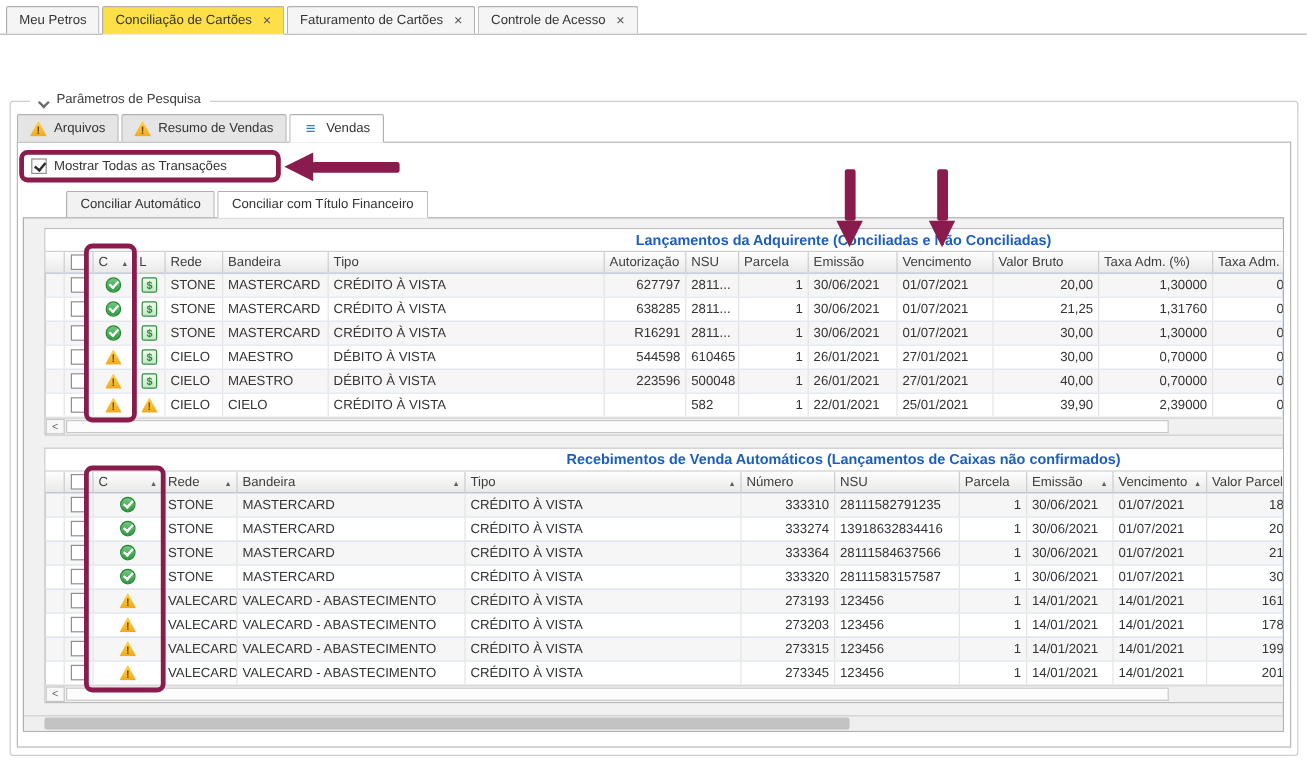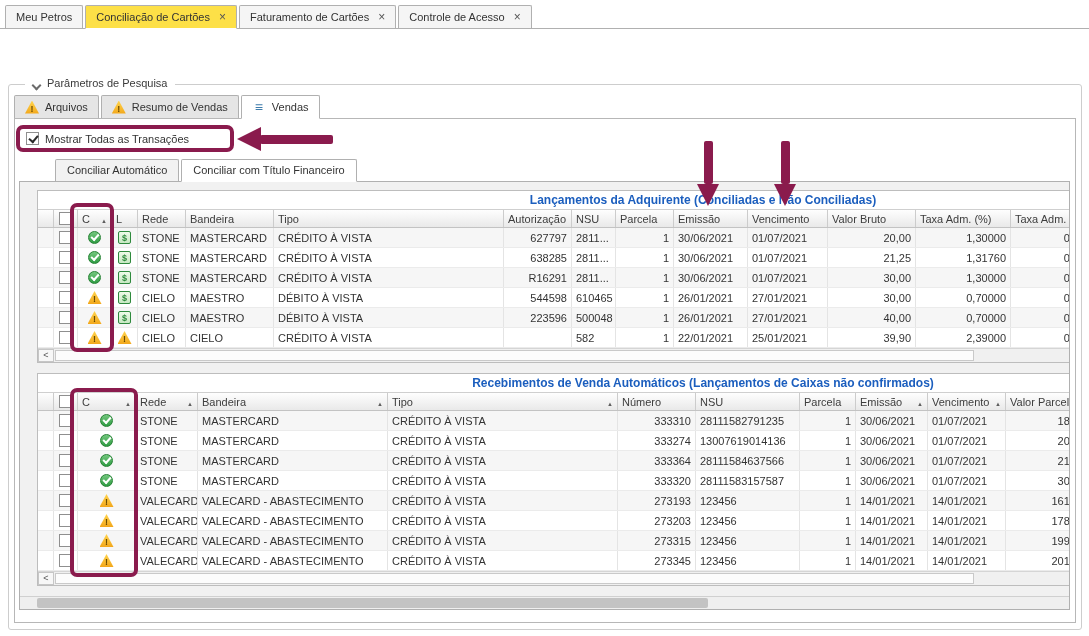--- a/index.html
+++ b/index.html
@@ -452,21 +452,21 @@
               <div class="gc v-cb ctr">
                 <input type="checkbox" class="cbx" style="">
               </div>
               <div class="gc v-c ctr">
                 <span class="ico" data-icon-type="ok"></span>
               </div>
               <div class="gc v-rede">STONE</div>
               <div class="gc v-band">MASTERCARD</div>
               <div class="gc v-tipo">CRÉDITO À VISTA</div>
               <div class="gc v-num num">333274</div>
-              <div class="gc v-nsu">13007619014136</div>
+              <div class="gc v-nsu">13918632834416</div>
               <div class="gc v-par num">1</div>
               <div class="gc v-emi">30/06/2021</div>
               <div class="gc v-ven">01/07/2021</div>
               <div class="gc v-vp num">20,0</div>
             </div>
 
             <div class="grow">
               <div class="gc v-ind"></div>
               <div class="gc v-cb ctr">
                 <input type="checkbox" class="cbx" style="">

